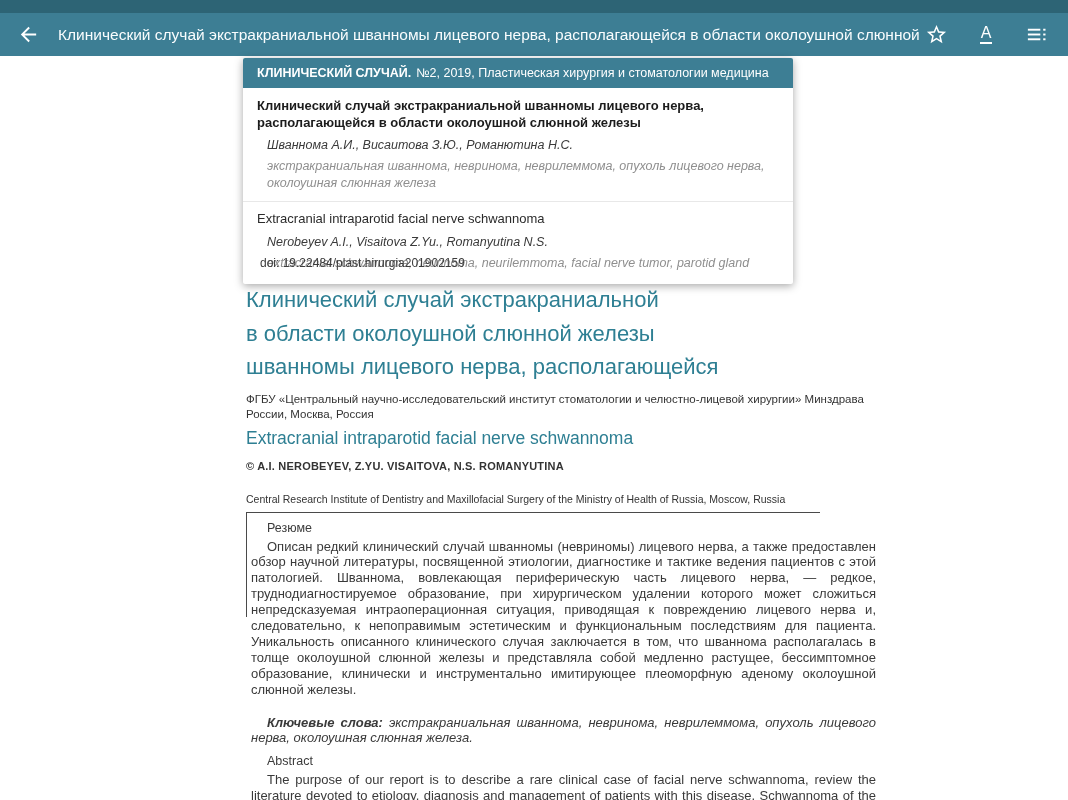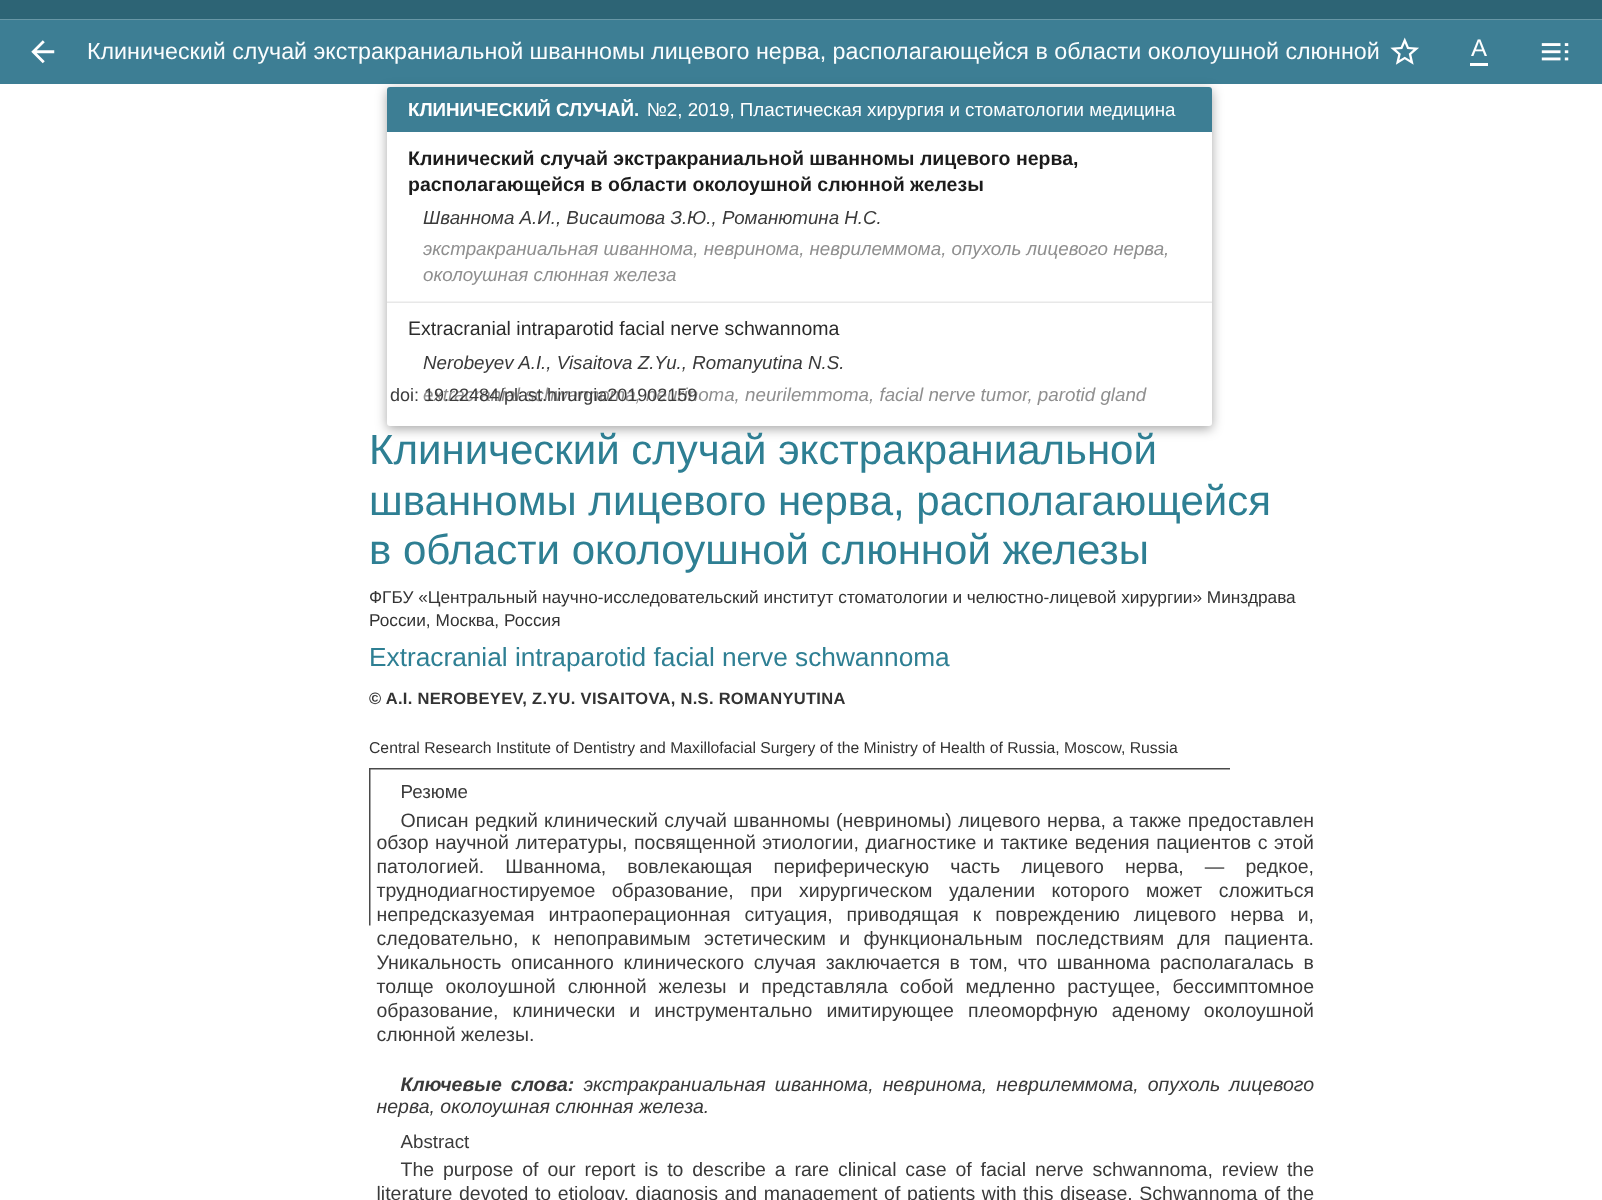--- a/index.html
+++ b/index.html
@@ -22,41 +22,41 @@
   }
   .app-actions { display:flex; align-items:center; gap:26px; margin-right:20px; }
   .action-btn { width:24px; height:24px; display:flex; align-items:center; justify-content:center; cursor:pointer; }
   .font-size-glyph {
     color:#ffffff; font-size:16px; font-weight:500; line-height:16px;
     border-bottom:2px solid #ffffff; padding:0 1px 1px;
   }
 
   
   .popup {
-    position:absolute; left:258px; top:58px; width:550px;
+    position:absolute; left:243px; top:58px; width:550px;
     background:#ffffff; border-radius:2px;
     box-shadow:0 2px 8px rgba(0,0,0,0.35);
   }
   .popup-header {
     height:30px; background:#3d7e94; color:#ffffff; font-size:12.5px;
     display:flex; align-items:center; padding:0 14px; white-space:nowrap; overflow:hidden;
     border-radius:2px 2px 0 0;
   }
   .popup-header .ph-label { font-weight:700; margin-right:5px; }
   .popup-body { padding:10px 14px 13px; }
   .pt { font-size:13px; font-weight:700; color:#1c1c1c; line-height:16.5px; cursor:pointer; }
   .pt-en { font-size:13px; font-weight:400; color:#2b2b2b; line-height:16.5px; cursor:pointer; }
   .pa { margin:7px 0 0 10px; font-style:italic; font-size:12.5px; color:#3a3a3a; }
   .pk { margin:6px 0 0 10px; font-style:italic; font-size:12.5px; color:#8f8f8f; line-height:16.5px; }
   .pdiv { border-top:1px solid #e8e8e8; margin:10px -14px 9px; }
 
   
   .article { position:absolute; left:246px; top:256px; width:630px; color:#3b3b3b; }
   .doi { margin-left:14px; font-size:12px; color:#3c3c3c; }
-  .ru-title { margin-top:13px; font-size:28px; line-height:33.5px; font-weight:400; color:#2e7f93; }
+  .ru-title { margin-top:13px; font-size:22px; line-height:33.5px; font-weight:400; color:#2e7f93; }
   .authors-ru { margin-top:16px; font-size:11.5px; color:#333333; letter-spacing:0.2px; }
   .affil-ru { margin-top:8px; font-size:11.5px; line-height:15px; color:#333333; }
   .en-title { margin-top:6px; font-size:17.5px; font-weight:400; color:#2e7f93; }
   .authors-en { margin-top:11px; font-size:11px; color:#333333; letter-spacing:0.2px;font-weight:bold; }
   .affil-en { margin-top:21px; font-size:10.5px; color:#333333; }
   .rule { margin-top:7px; width:574px; height:1px; background:#4a4a4a; position:relative; }
   .rule .vtick { position:absolute; left:0; top:0; width:1px; height:105px; background:#4a4a4a; }
   .sec-label { margin:8px 0 0 21px; font-size:12.5px; color:#3b3b3b; }
   .para {
     margin:4px 0 0 5px; width:625px; font-size:13px; line-height:15.9px;
@@ -122,22 +122,22 @@
       <div class="pa">Nerobeyev A.I., Visaitova Z.Yu., Romanyutina N.S.</div>
       <div class="pk">extracranial schwannoma, neurinoma, neurilemmoma, facial nerve tumor, parotid gland</div>
     </div>
   </div>
 
   <div class="article">
     <div class="doi">doi: 19.22484/plast.hirurgia201902159</div>
 
     <div class="ru-title">
       <div>Клинический случай экстракраниальной</div>
+      <div>в области околоушной слюнной железы</div>
       <div>шванномы лицевого нерва, располагающейся</div>
-      <div>в области околоушной слюнной железы</div>
     </div>
 
     <div class="affil-ru">ФГБУ «Центральный научно-исследовательский институт стоматологии и челюстно-лицевой хирургии» Минздрава России, Москва, Россия</div>
 
     <div class="en-title">Extracranial intraparotid facial nerve schwannoma</div>
     <div class="authors-en">© A.I. NEROBEYEV, Z.YU. VISAITOVA, N.S. ROMANYUTINA</div>
     <div class="affil-en">Central Research Institute of Dentistry and Maxillofacial Surgery of the Ministry of Health of Russia, Moscow, Russia</div>
 
     <div class="rule">
       <div class="vtick"></div>

